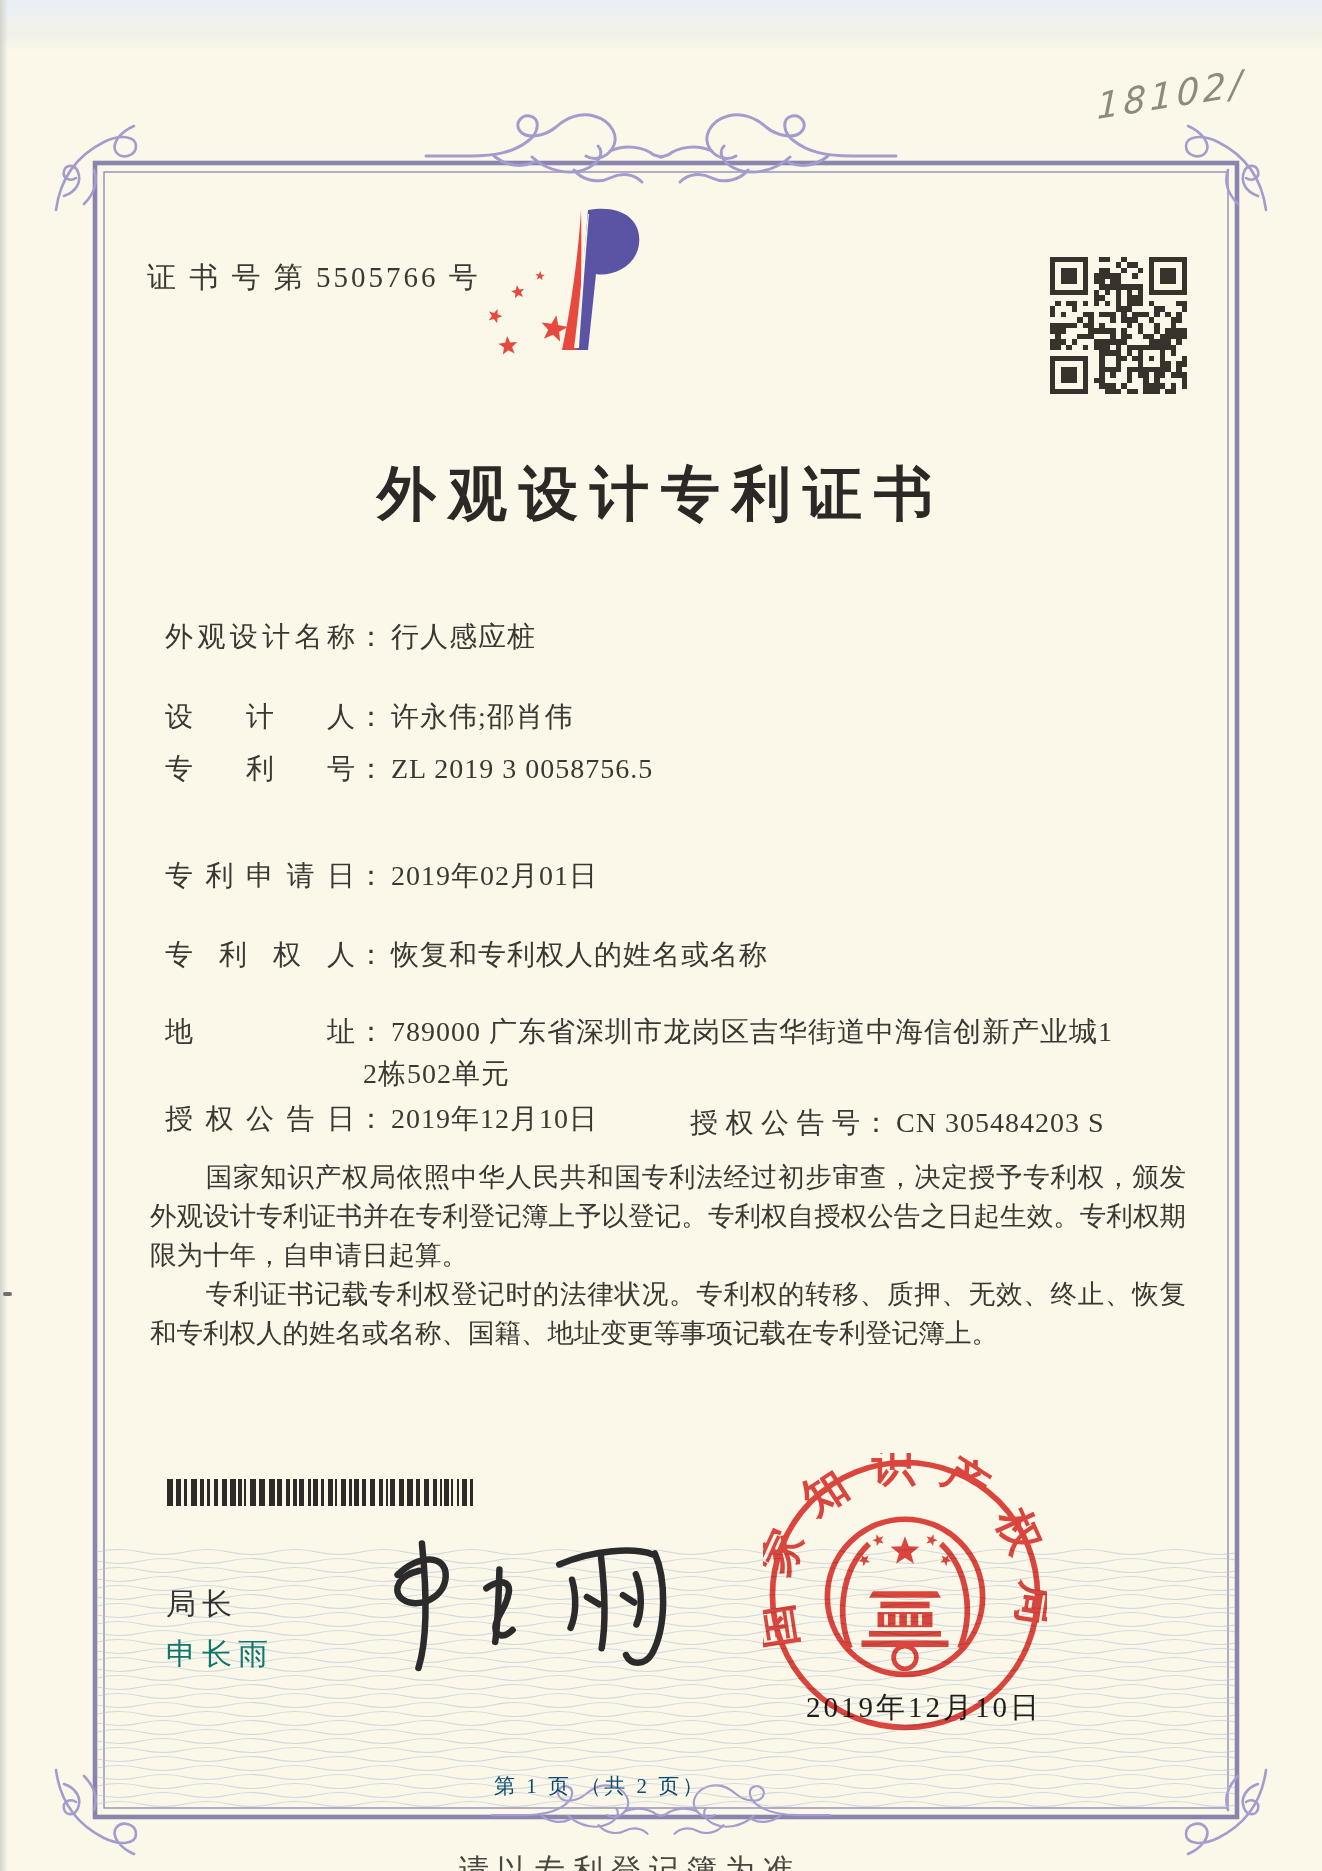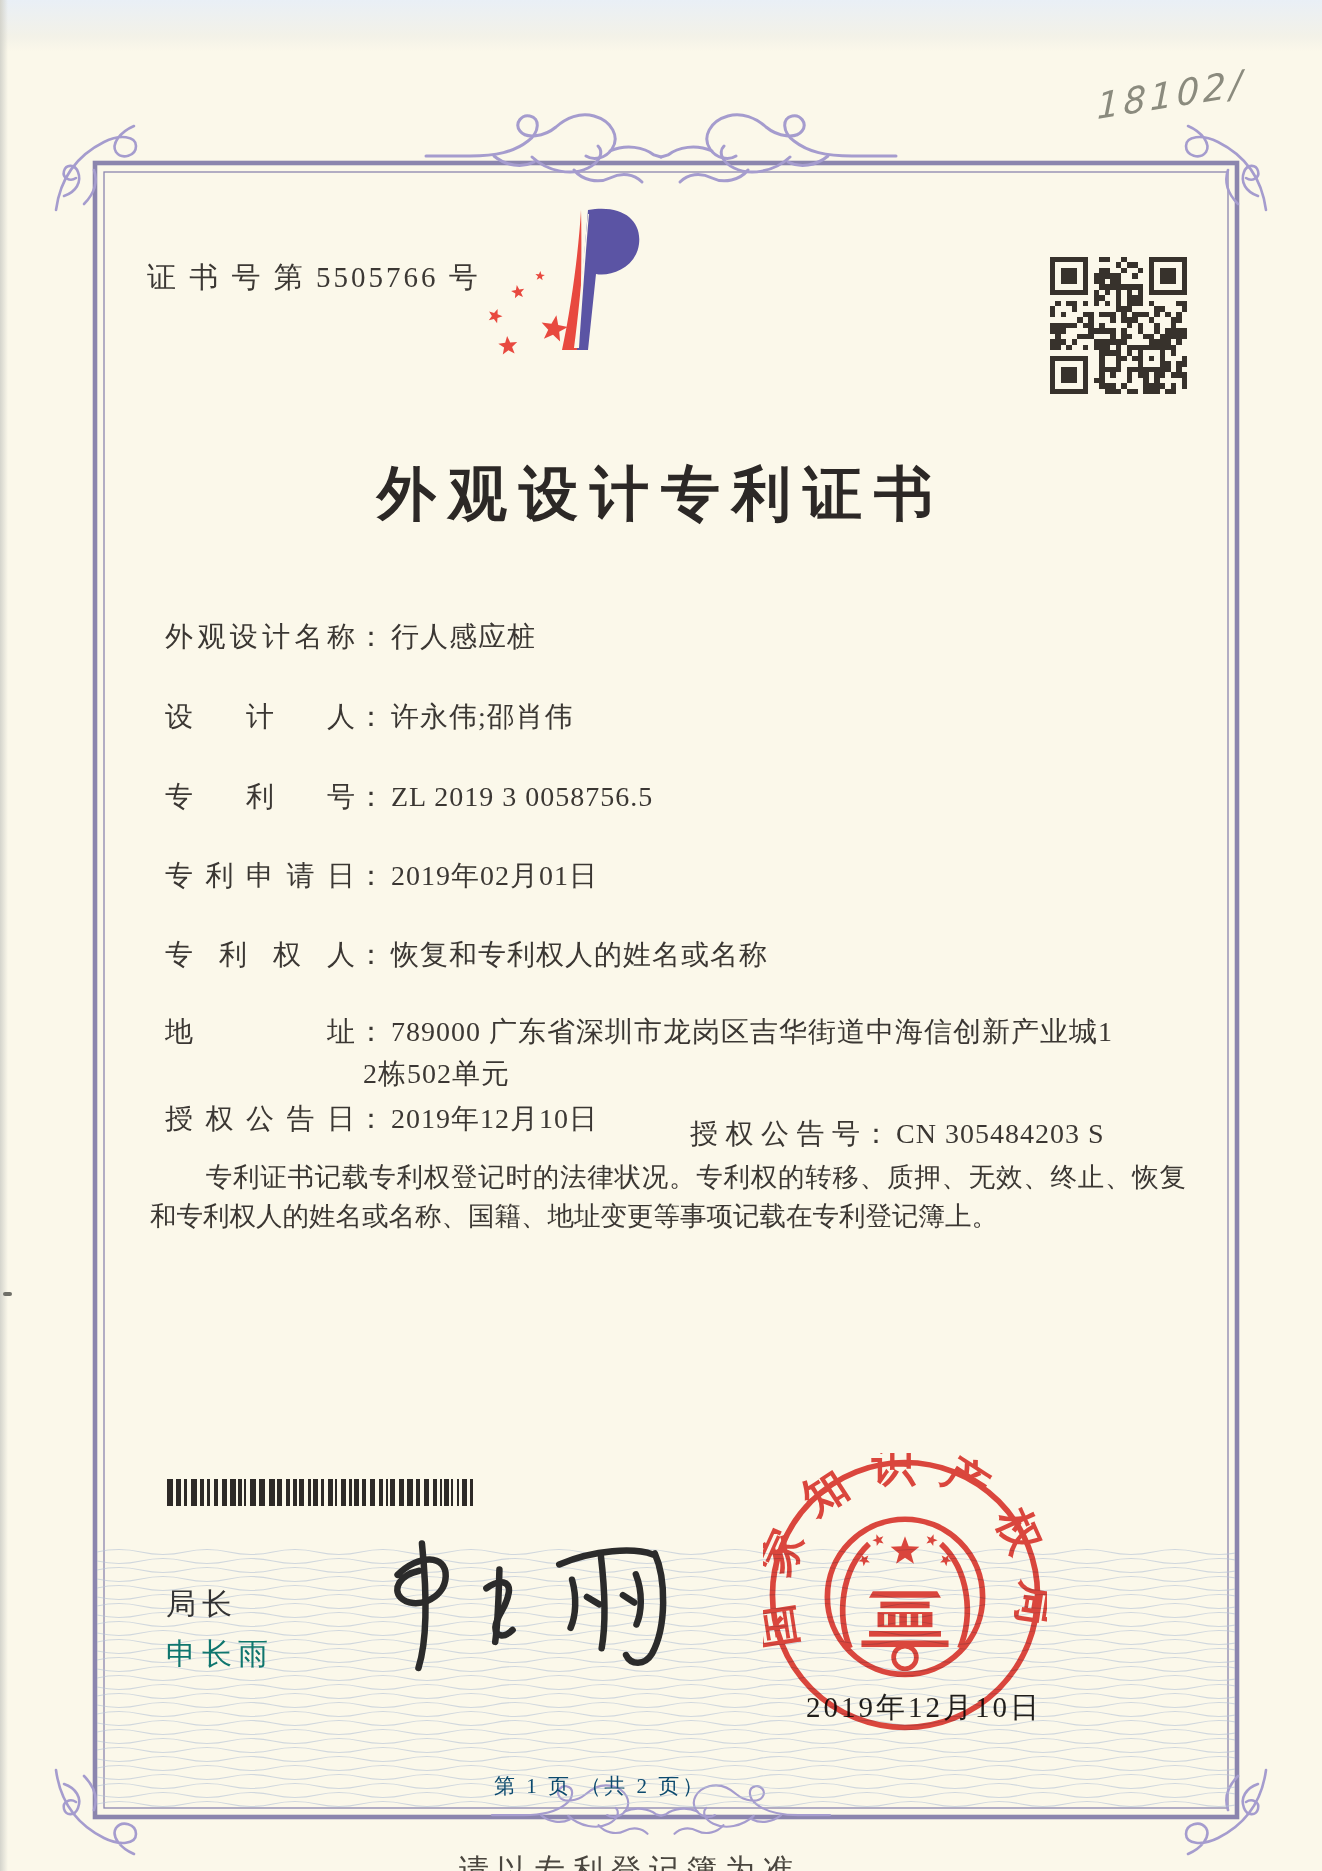--- a/index.html
+++ b/index.html
@@ -31,21 +31,21 @@
 
   .title{position:absolute;left:0;width:1322px;top:455px;z-index:3;
     text-align:center;font-size:59px;font-weight:bold;letter-spacing:12px;color:#2c2826;}
 
   .fields{position:absolute;left:165px;top:0;z-index:3;font-size:28px;color:#3b3733;}
   .frow{position:absolute;left:0;white-space:nowrap;}
   .flabel{display:inline-block;width:190px;text-align:justify;text-align-last:justify;vertical-align:top;}
   .colon{display:inline-block;margin:0 6px 0 2px;}
   .fval{letter-spacing:1px;}
   .addr2{position:absolute;left:198px;white-space:nowrap;letter-spacing:1px;}
-  .grant-right{position:absolute;left:525px;top:15px;white-space:nowrap;}
+  .grant-right{position:absolute;left:525px;top:4px;white-space:nowrap;}
   .grant-right .flabel{width:170px;}
 
   .paras{position:absolute;left:150px;top:1158px;width:1036px;z-index:3;
     font-size:26.5px;line-height:39px;text-align:justify;color:#3b3733;}
   .paras p{margin:0;text-indent:2.1em;}
 
   .barcode{position:absolute;left:167px;top:1479px;width:310px;height:27px;z-index:3;font-size:0;}
   .barcode i{display:inline-block;height:100%;background:#2d2a27;}
 
   .issuer-title{position:absolute;left:166px;top:1584px;z-index:3;font-size:30px;letter-spacing:6px;
@@ -481,21 +481,21 @@
 
 <div class="title">外观设计专利证书</div>
 
 <div class="fields">
   <div class="frow" style="top:618px">
     <span class="flabel">外观设计名称</span><span class="colon">：</span><span class="fval">行人感应桩</span>
   </div>
   <div class="frow" style="top:698px">
     <span class="flabel">设计人</span><span class="colon">：</span><span class="fval">许永伟;邵肖伟</span>
   </div>
-  <div class="frow" style="top:778px">
+  <div class="frow" style="top:750px">
     <span class="flabel">专利号</span><span class="colon">：</span><span class="fval">ZL 2019 3 0058756.5</span>
   </div>
   <div class="frow" style="top:857px">
     <span class="flabel">专利申请日</span><span class="colon">：</span><span class="fval">2019年02月01日</span>
   </div>
   <div class="frow" style="top:936px">
     <span class="flabel">专利权人</span><span class="colon">：</span><span class="fval">恢复和专利权人的姓名或名称</span>
   </div>
   <div class="frow" style="top:1013px">
     <span class="flabel">地址</span><span class="colon">：</span><span class="fval">789000 广东省深圳市龙岗区吉华街道中海信创新产业城1</span>
@@ -503,20 +503,21 @@
   <div class="addr2" style="top:1055px">2栋502单元</div>
   <div class="frow" style="top:1100px">
     <span class="flabel">授权公告日</span><span class="colon">：</span><span class="fval">2019年12月10日</span>
     <span class="grant-right">
       <span class="flabel">授权公告号</span><span class="colon">：</span><span class="fval">CN 305484203 S</span>
     </span>
   </div>
 </div>
 
 <div class="paras">
+  <p>国家知识产权局依照中华人民共和国专利法经过初步审查，决定授予专利权，颁发外观设计专利证书并在专利登记簿上予以登记。专利权自授权公告之日起生效。专利权期限为十年，自申请日起算。</p>
   <p>专利证书记载专利权登记时的法律状况。专利权的转移、质押、无效、终止、恢复和专利权人的姓名或名称、国籍、地址变更等事项记载在专利登记簿上。</p>
 </div>
 
 <div class="barcode" id="barcode"><i style="width: 6px; margin-right: 3px;"></i><i style="width: 5px; margin-right: 3px;"></i><i style="width: 3px; margin-right: 4px;"></i><i style="width: 6px; margin-right: 3px;"></i><i style="width: 4px; margin-right: 3px;"></i><i style="width: 3px; margin-right: 4px;"></i><i style="width: 4px; margin-right: 4px;"></i><i style="width: 5px; margin-right: 3px;"></i><i style="width: 6px; margin-right: 2px;"></i><i style="width: 4px; margin-right: 2px;"></i><i style="width: 2px; margin-right: 4px;"></i><i style="width: 6px; margin-right: 3px;"></i><i style="width: 6px; margin-right: 4px;"></i><i style="width: 6px; margin-right: 2px;"></i><i style="width: 5px; margin-right: 4px;"></i><i style="width: 4px; margin-right: 3px;"></i><i style="width: 4px; margin-right: 2px;"></i><i style="width: 5px; margin-right: 4px;"></i><i style="width: 3px; margin-right: 2px;"></i><i style="width: 5px; margin-right: 3px;"></i><i style="width: 3px; margin-right: 4px;"></i><i style="width: 5px; margin-right: 2px;"></i><i style="width: 2px; margin-right: 4px;"></i><i style="width: 5px; margin-right: 3px;"></i><i style="width: 3px; margin-right: 2px;"></i><i style="width: 5px; margin-right: 3px;"></i><i style="width: 4px; margin-right: 4px;"></i><i style="width: 5px; margin-right: 4px;"></i><i style="width: 4px; margin-right: 3px;"></i><i style="width: 2px; margin-right: 2px;"></i><i style="width: 5px; margin-right: 4px;"></i><i style="width: 5px; margin-right: 3px;"></i><i style="width: 6px; margin-right: 3px;"></i><i style="width: 4px; margin-right: 4px;"></i><i style="width: 5px; margin-right: 4px;"></i><i style="width: 4px; margin-right: 3px;"></i><i style="width: 2px; margin-right: 2px;"></i><i style="width: 5px; margin-right: 2px;"></i><i style="width: 2px; margin-right: 4px;"></i><i style="width: 2px; margin-right: 3px;"></i><i style="width: 5px; margin-right: 3px;"></i><i style="width: 3px; margin-right: 2px;"></i></div>
 
 <div class="issuer-title">局长</div>
 <div class="issuer-name">申长雨</div>
 
 <svg class="signature" width="360" height="180" viewBox="0 0 360 180">
   <g fill="none" stroke="#2b2b2b" stroke-width="6.5" stroke-linecap="round" stroke-linejoin="round" transform="rotate(-3 180 90)">

